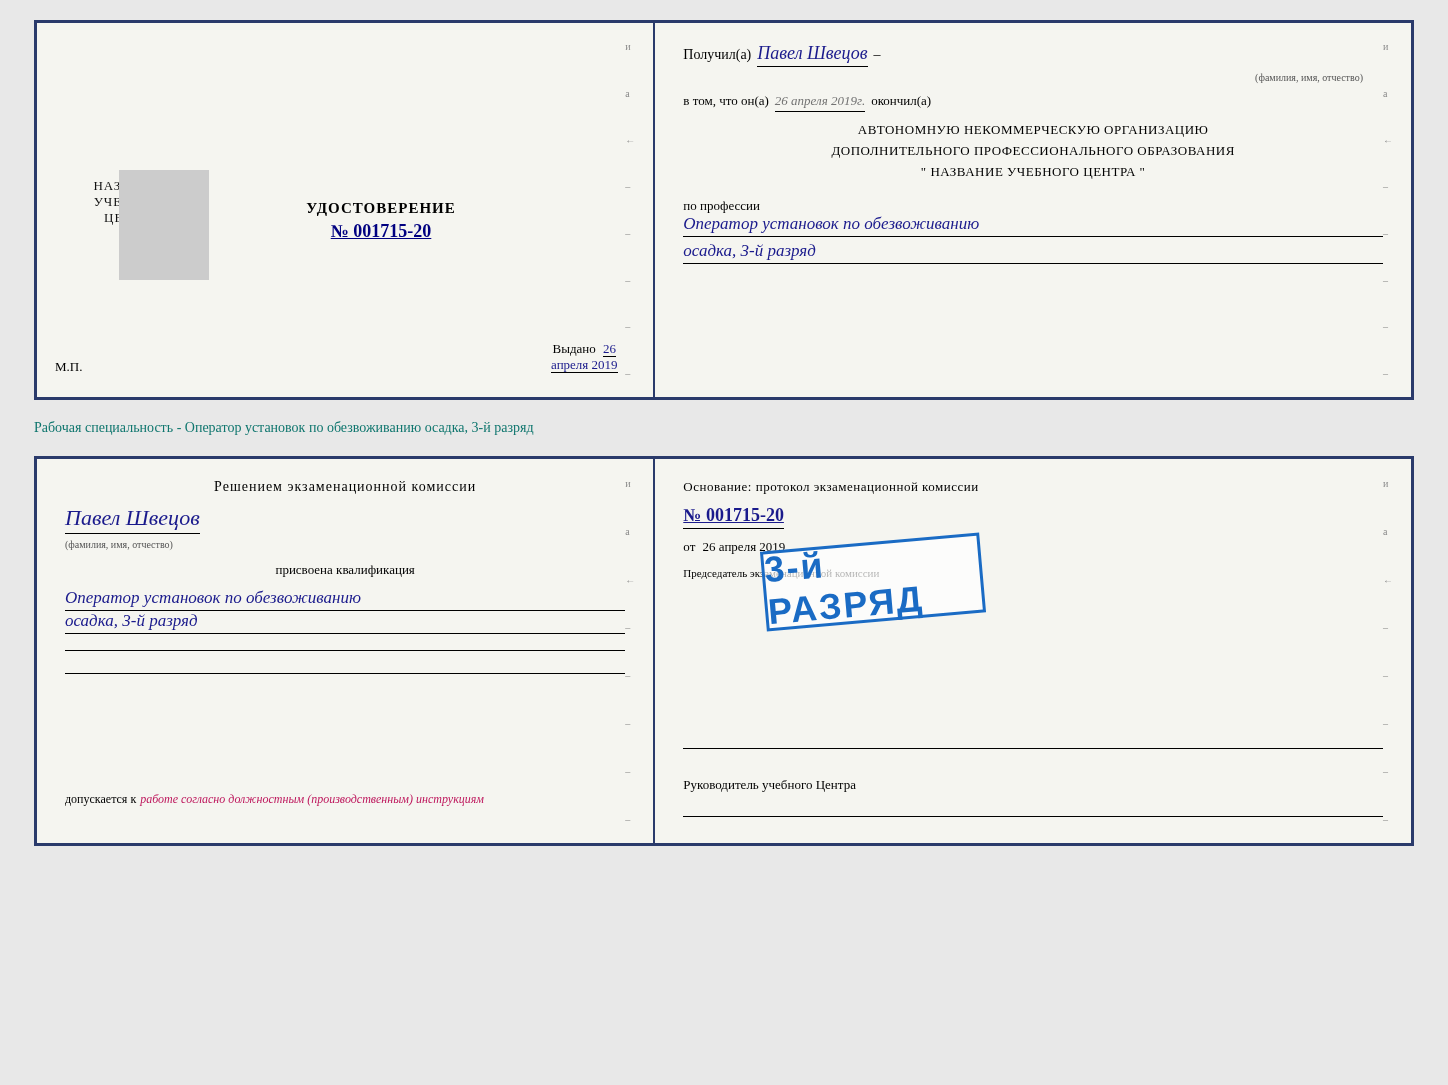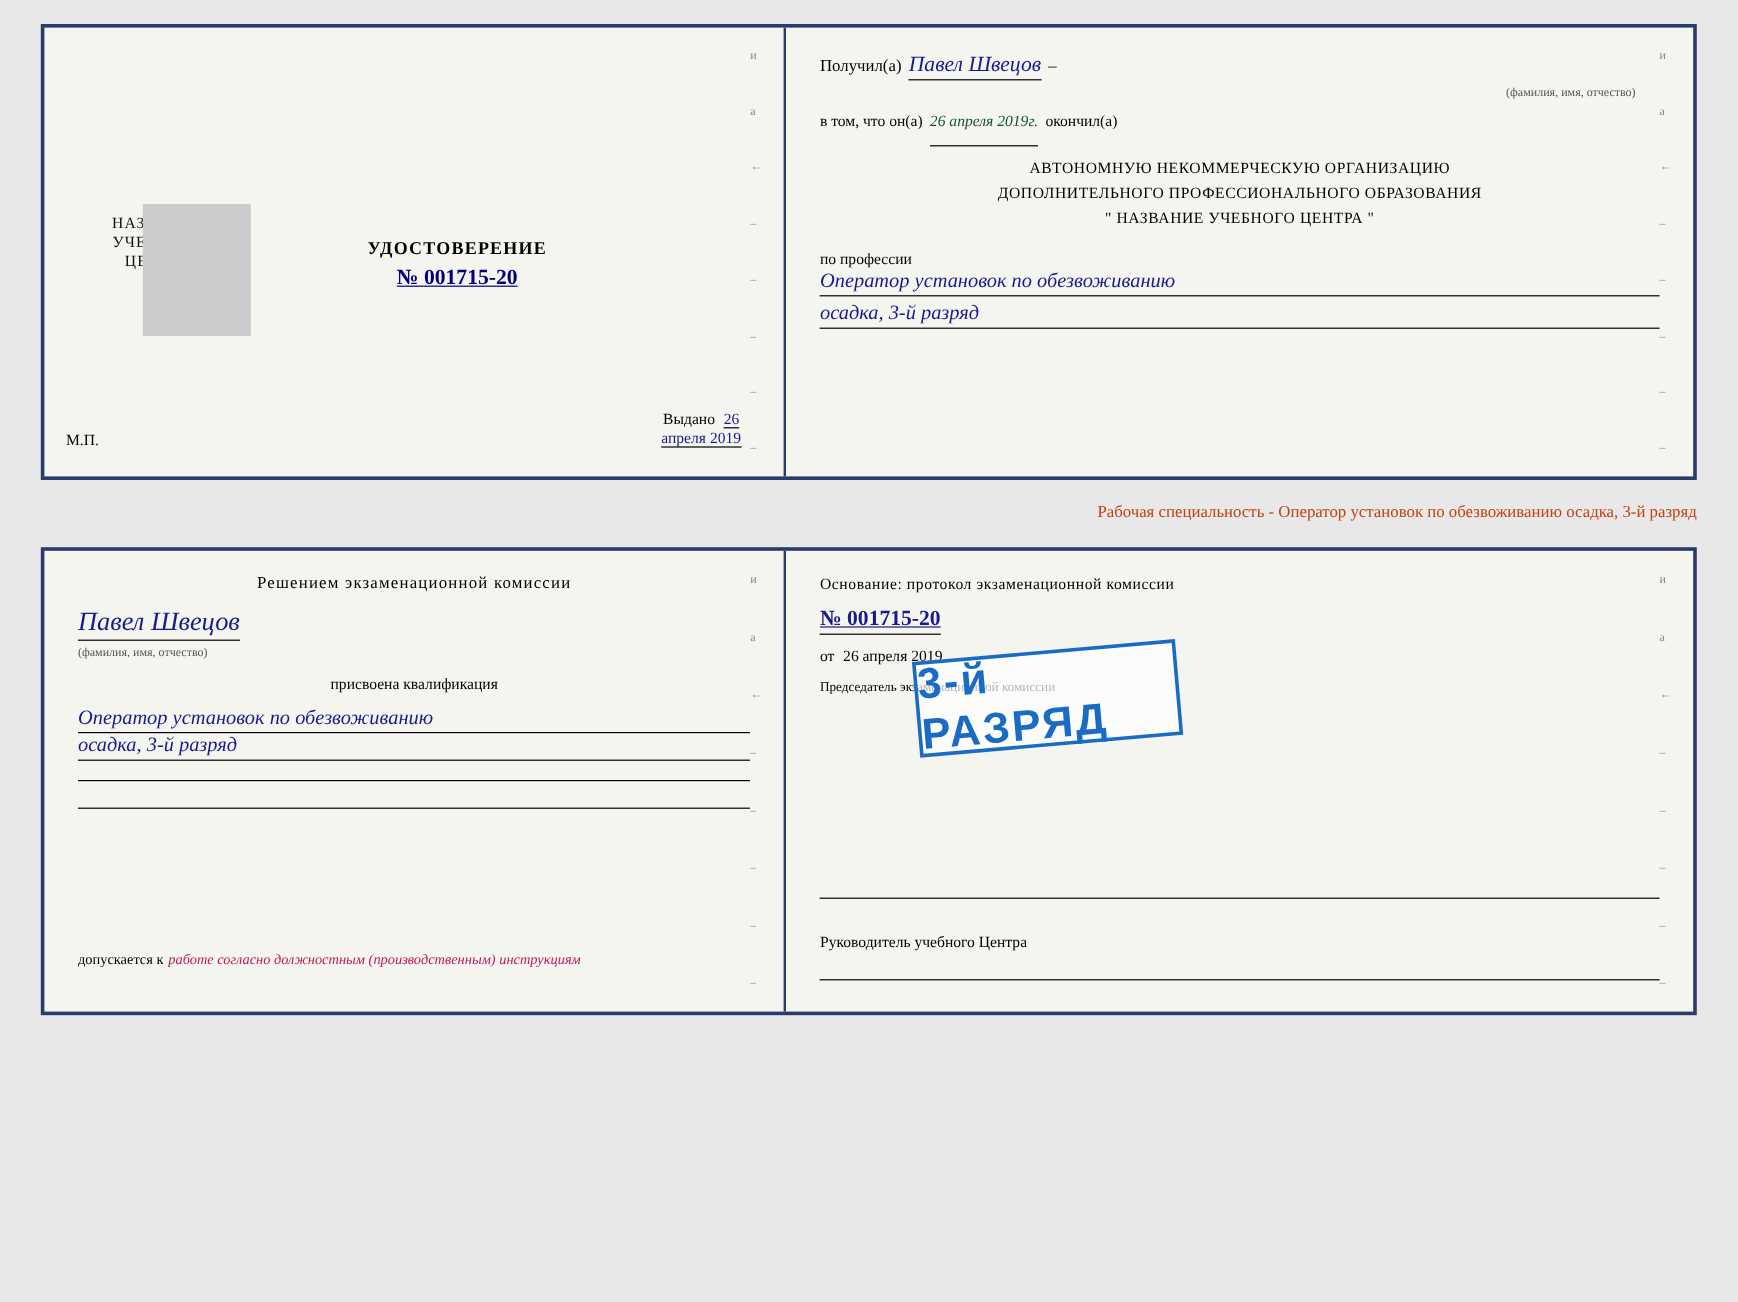--- a/index.html
+++ b/index.html
@@ -122,24 +122,24 @@
     }
 
     .completed-line {
       font-size: 13px;
       display: flex;
       align-items: baseline;
       gap: 6px;
     }
 
     .date-underline {
-      color: #14532d;
-      font-style: italic;
-      border-bottom: 1px solid #000;
-      padding-bottom: 12px;
+      color: #737373;
+      font-style: italic;
+      border-bottom: 1px solid #000;
+      padding-bottom: 2px;
       font-size: 13px;
     }
 
     .org-text {
       font-size: 13px;
       text-align: center;
       text-transform: uppercase;
       line-height: 1.6;
       letter-spacing: 0.5px;
     }
@@ -164,23 +164,22 @@
       font-family: 'Georgia', serif;
       border-bottom: 1px solid #000;
       padding-bottom: 2px;
       margin-top: 4px;
     }
 
     
     .between-docs {
       width: 1380px;
       font-size: 14px;
-      color: #c2410c;
+      color: #0f766e;
       padding: 4px 0;
-      text-align: right;
     }
 
     
     .bottom-doc {
       width: 1380px;
       background: #f5f5f0;
       border: 3px solid #2a3a6b;
       display: flex;
       position: relative;
       min-height: 380px;

